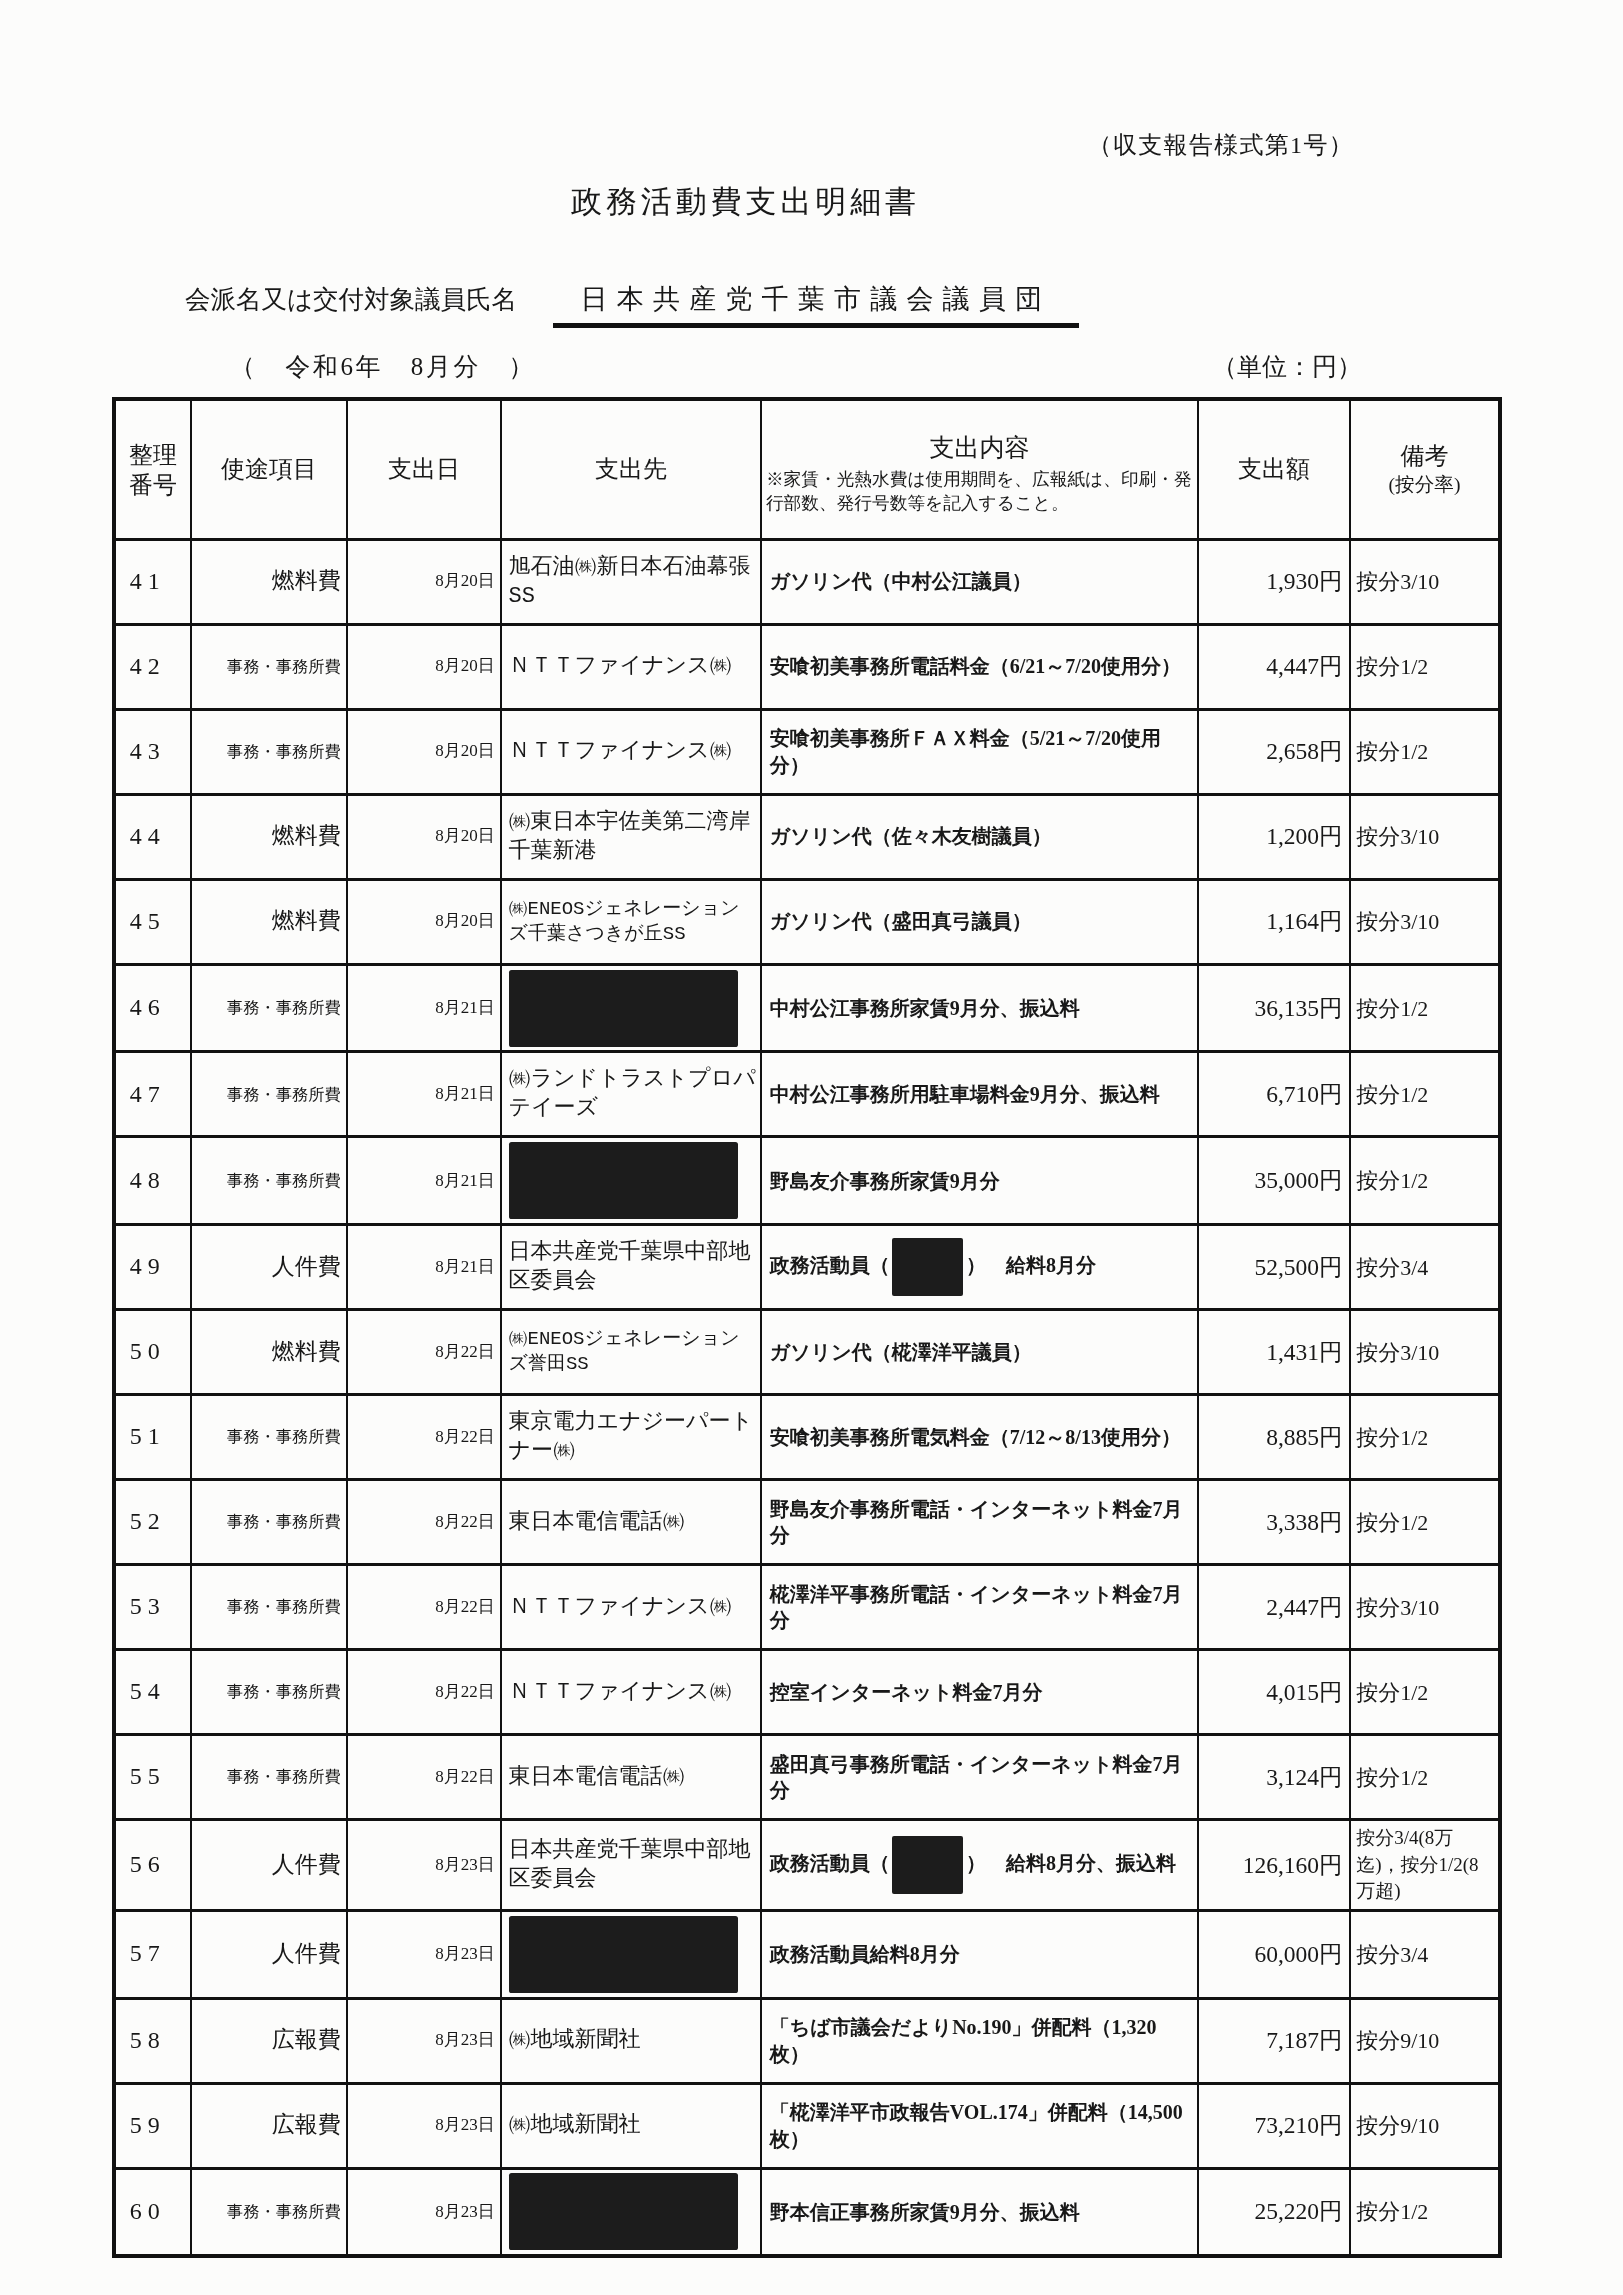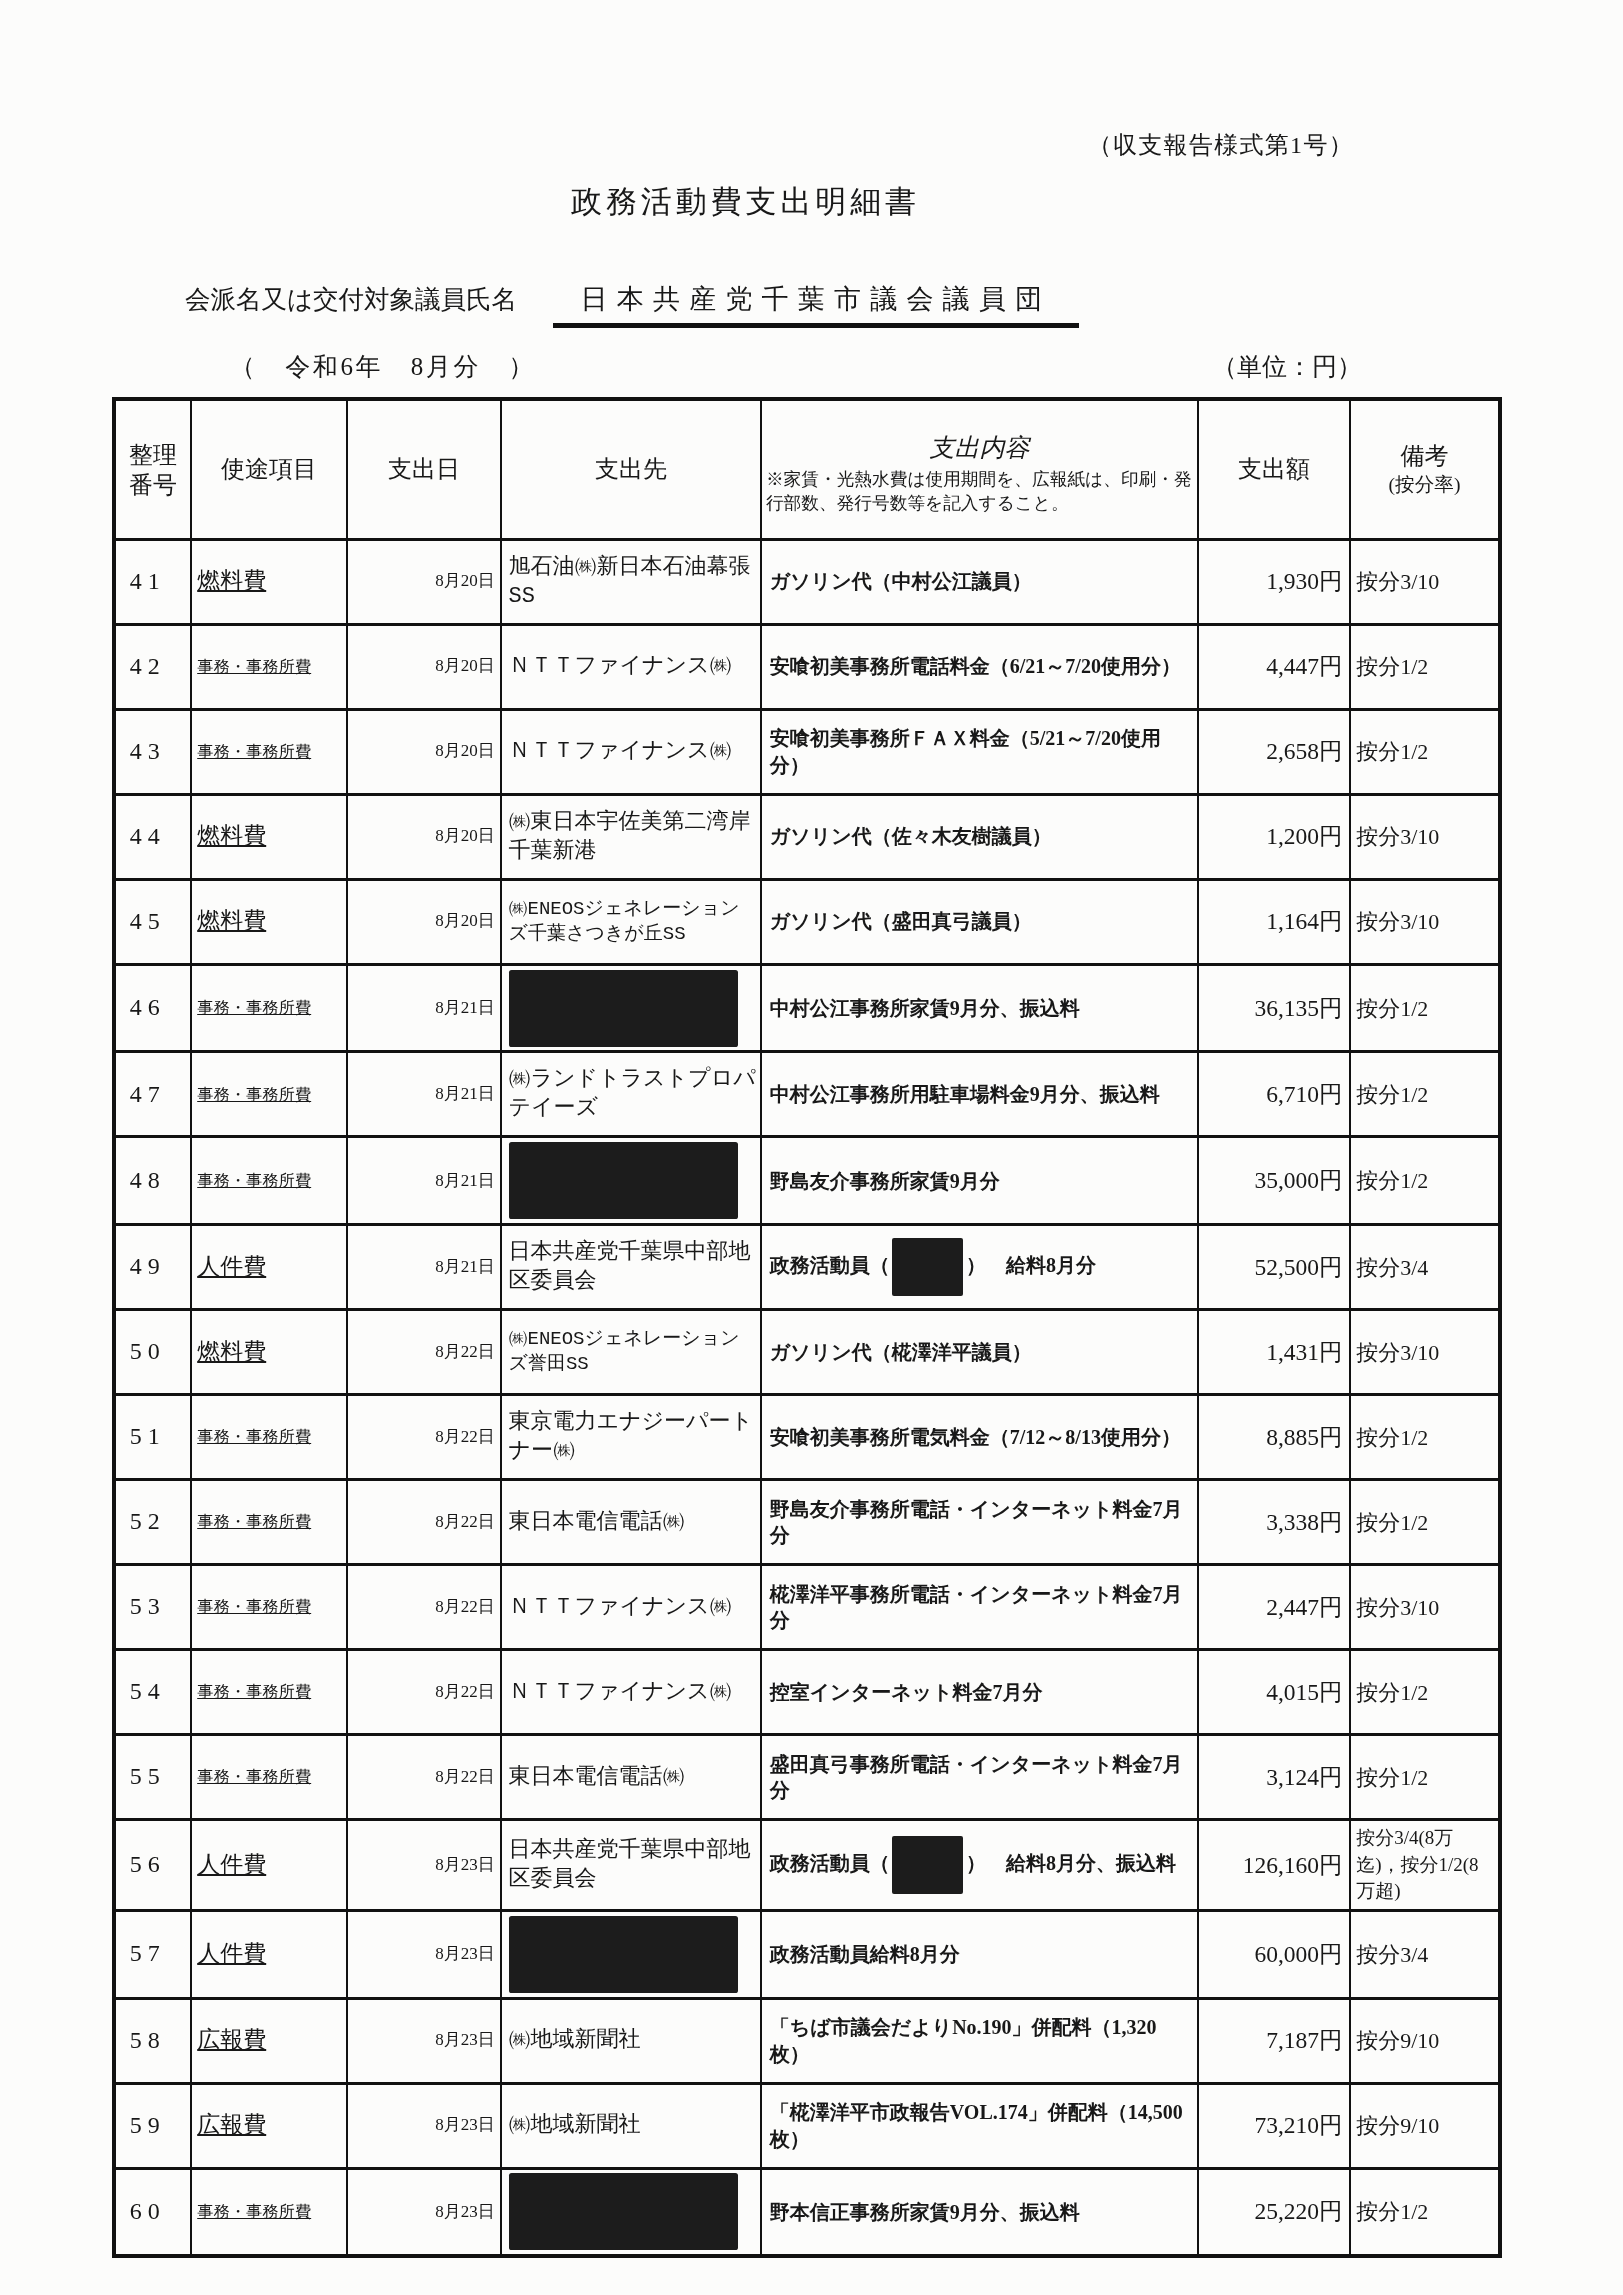--- a/index.html
+++ b/index.html
@@ -80,39 +80,39 @@
     line-height:1.32;
   }
   thead th{
     height:131px;
     font-weight:normal;
     font-size:24px;
     text-align:center;
     padding:2.6px 3.9px;
   }
   th .two-line{display:block;line-height:1.25;}
-  th .content-head{font-size:25px;text-align:center;display:block;margin-top:7px;font-style:italic;}
+  th .content-head{font-size:25px;text-align:center;display:block;margin-top:7px;}
   th .content-note{
     font-size:17.7px;
     text-align:left;
     display:block;
     line-height:1.35;
     margin-top:3.9px;
     letter-spacing:0px;
   }
   th .remark-sub{display:block;font-size:19.6px;margin-top:1.3px;}
 
   tbody tr{height:85px;}
   td.no{
     text-align:center;
     font-size:24px;
     letter-spacing:5.9px;
     padding-left:1.3px;padding-right:12px;
   }
-  td.item{text-align:left;font-size:23px;white-space:nowrap;text-decoration:underline;}
+  td.item{text-align:right;font-size:23px;white-space:nowrap;}
   td.item.sz-s{font-size:16.3px;letter-spacing:0;}
   td.date{text-align:right;font-size:17px;white-space:nowrap;margin-left:26px;}
   td.payee{text-align:left;font-size:22px;padding-left:6.5px;padding-right:3.9px;font-family:Liberation Mono, monospace;}
   td.payee.sz-s{font-size:19px;}
   td.content{text-align:left;font-size:20px;padding-left:7.8px;padding-right:6.5px;font-weight:bold;}
   td.amount{text-align:right;font-size:23.5px;padding-right:6.5px;white-space:nowrap;}
   td.remark{text-align:left;font-size:22px;padding-left:5.2px;padding-right:2.6px;}
   td.remark.sz-s{font-size:19px;line-height:1.4;}
 
   .redact-block{

